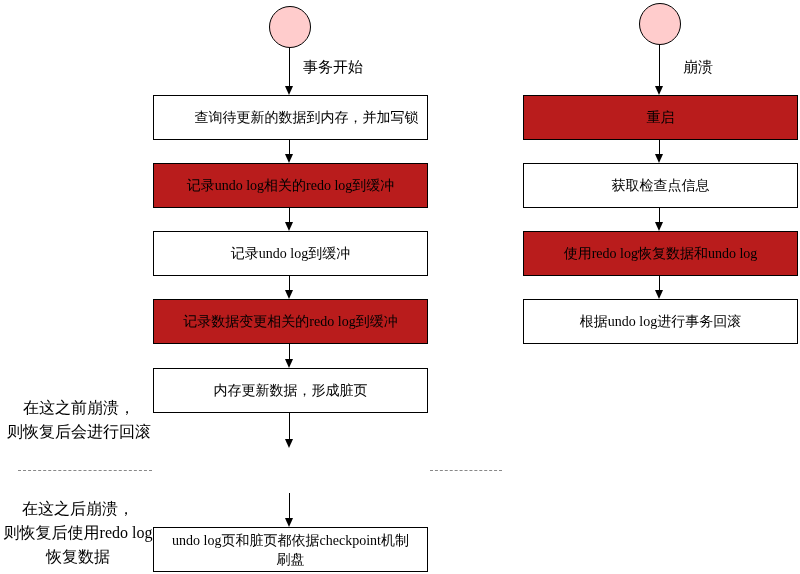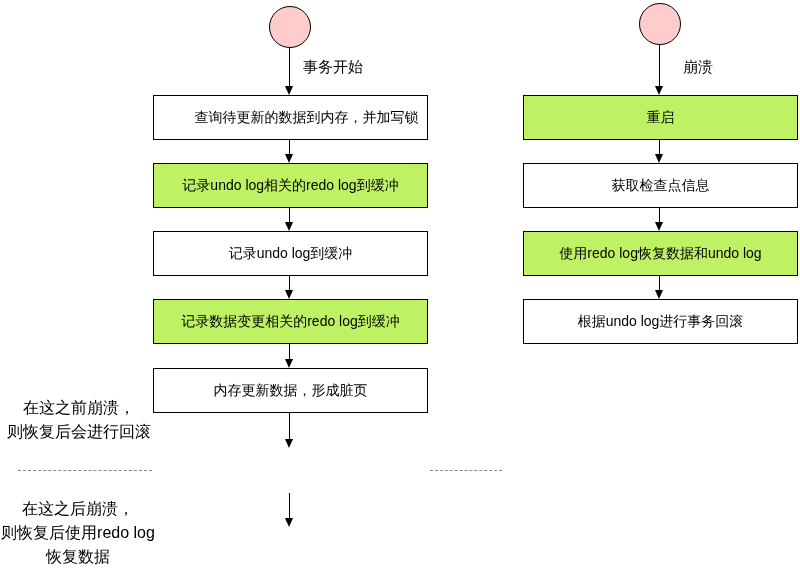--- a/index.html
+++ b/index.html
@@ -1,21 +1,21 @@
 <!DOCTYPE html>
 <html><head>
 <meta charset="utf-8">
 <style>
   html, body { margin: 0; padding: 0; background: #ffffff; }
   .canvas {
     position: relative;
     width: 800px;
     height: 574px;
     background: #ffffff;
-    font-family: Liberation Sans, sans-serif;
+    font-family: Liberation Serif, serif;
     color: #000000;
     overflow: hidden;
   }
   .start-circle {
     position: absolute;
     width: 42px;
     height: 42px;
     border-radius: 50%;
     background: #ffcccc;
     border: 1.5px solid #000000;
@@ -29,21 +29,21 @@
     box-sizing: border-box;
     display: flex;
     align-items: center;
     justify-content: center;
     text-align: center;
     font-size: 14px;
     line-height: 19px;
     white-space: pre-line;
   }
   .fill-white  { background: #ffffff; }
-  .fill-purple { background: #bef264; }
+  .fill-purple { background: #b91c1c; }
   .col-left  { left: 153px; }
   .col-right { left: 523px; }
   .arrow { position: absolute; width: 9px; }
   .arrow::before {
     content: "";
     position: absolute;
     left: 4px; top: 0; bottom: 8px;
     width: 1px;
     background: #000000;
   }
@@ -100,20 +100,22 @@
 
   <div class="arrow" style="left:285px; top:344px; height:24px;"></div>
 
   <div class="node col-left fill-white" style="top:368px;">内存更新数据，形成脏页</div>
 
   <div class="arrow" style="left:285px; top:413px; height:35px;"></div>
 
 
   <div class="arrow" style="left:285px; top:493px; height:34px;"></div>
 
+  <div class="node col-left fill-white" style="top:527px;">undo log页和脏页都依据checkpoint机制
+刷盘</div>
 
   <div class="start-circle" style="left:639px; top:3px;"></div>
 
   <div class="arrow" style="left:655px; top:45px; height:50px;"></div>
   <div class="edge-label" style="left:683px; top:58px;">崩溃</div>
 
   <div class="node col-right fill-purple" style="top:95px;">重启</div>
 
   <div class="arrow" style="left:655px; top:140px; height:23px;"></div>
 

